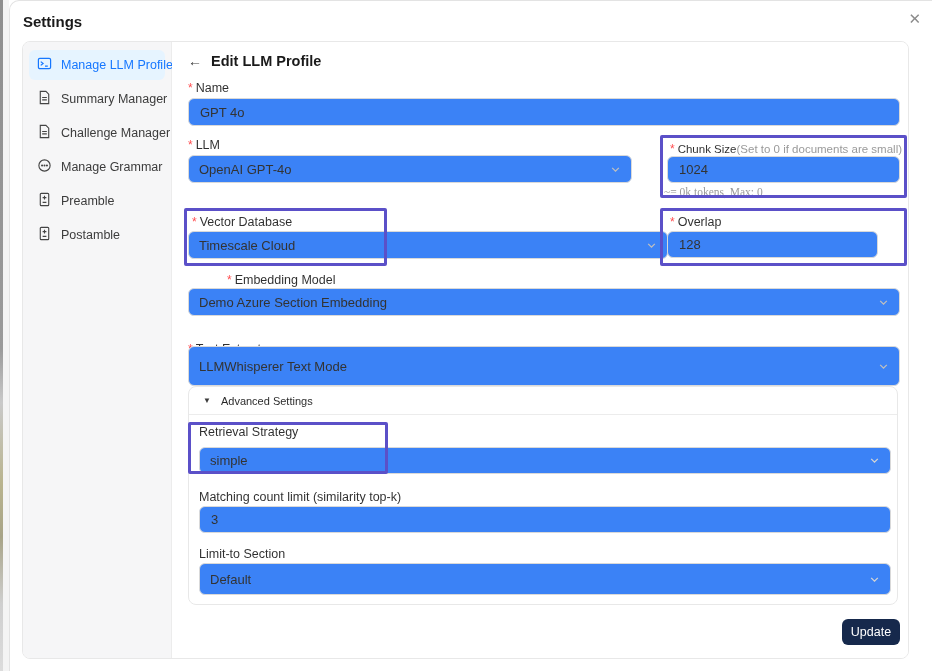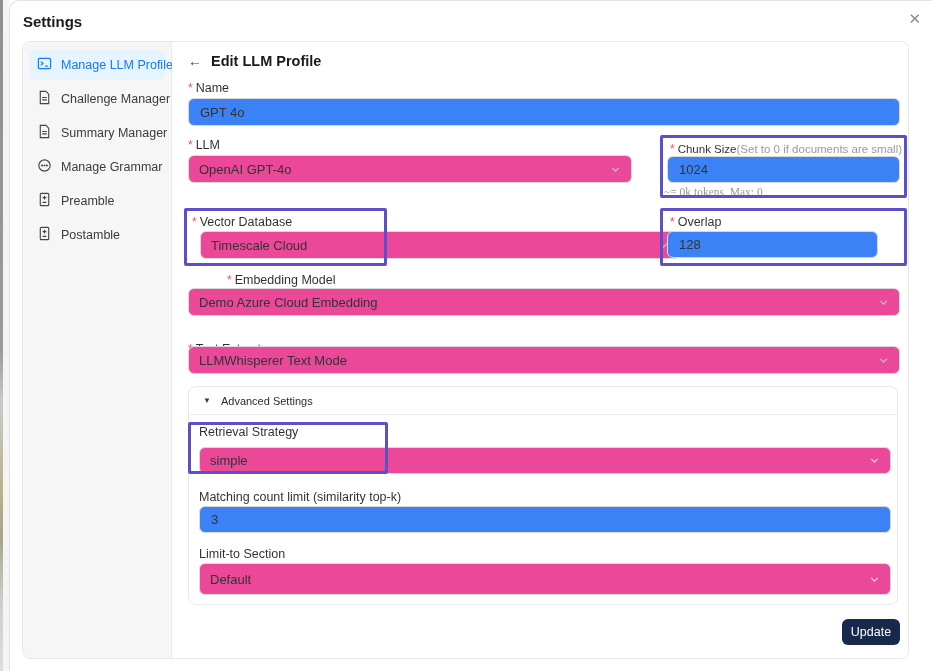--- a/index.html
+++ b/index.html
@@ -32,21 +32,21 @@
   .back-arrow { font-size:14px; color:#3c3c3c; cursor:pointer; }
   .form-title { font-size:14.5px; font-weight:700; color:#1a1a1a; }
 
   .label { position:absolute; font-size:12.5px; color:rgba(0,0,0,0.82); white-space:nowrap; }
   .req { color:#ff4d4f; margin-right:3px; font-size:12px; }
   .suffix { color:#9a9a9a; }
   .hint { position:absolute; font-size:11.5px; color:#9a9a9a; white-space:nowrap; }
 
   .tinput { position:absolute; border:1px solid #d9d9d9; border-radius:6px; background:#3b82f6;
     font-family:"Liberation Sans", sans-serif; font-size:13px; color:#333; padding:0 11px; outline:none; }
-  .select { position:absolute; border:1px solid #d9d9d9; border-radius:6px; background:#ec4899;
+  .select { position:absolute; border:1px solid #d9d9d9; border-radius:6px; background:#3b82f6;
     display:flex; align-items:center; padding:0 10px; font-size:13px; color:#333; cursor:pointer; }
   .select .chev { margin-left:auto; display:flex; }
 
   .adv-panel { position:absolute; left:16px; top:344px; width:710px; height:219px;
     border:1px solid #e8e8e8; border-radius:8px; background:#fff; }
   .adv-head { position:absolute; left:0; top:0; right:0; height:28px; display:flex; align-items:center;
     padding:0 14px; gap:10px; border-bottom:1px solid #ececec; cursor:pointer; }
   .caret { font-size:8px; color:#3c3c3c; }
   .adv-title { font-size:11px; color:rgba(0,0,0,0.85); }
 
@@ -81,31 +81,31 @@
         <span>Manage LLM Profiles</span>
       </div>
       <div class="side-item">
         <span>
           <svg width="15" height="15" viewBox="0 0 16 16" fill="none" stroke="#444" stroke-width="1.2">
             <path d="M3.5 1.5 h6 l3 3 v10 h-9 z"></path>
             <line x1="5.5" y1="8" x2="10.5" y2="8"></line>
             <line x1="5.5" y1="10.5" x2="10.5" y2="10.5"></line>
           </svg>
         </span>
-        <span>Challenge Manager</span>
+        <span>Summary Manager</span>
       </div>
       <div class="side-item">
         <span>
           <svg width="15" height="15" viewBox="0 0 16 16" fill="none" stroke="#444" stroke-width="1.2">
             <path d="M3.5 1.5 h6 l3 3 v10 h-9 z"></path>
             <line x1="5.5" y1="8" x2="10.5" y2="8"></line>
             <line x1="5.5" y1="10.5" x2="10.5" y2="10.5"></line>
           </svg>
         </span>
-        <span>Summary Manager</span>
+        <span>Challenge Manager</span>
       </div>
       <div class="side-item">
         <span>
           <svg width="15" height="15" viewBox="0 0 16 16" fill="none" stroke="#444" stroke-width="1.2">
             <circle cx="8" cy="8" r="6"></circle>
             <circle cx="5.4" cy="8" r="0.5" fill="#444"></circle>
             <circle cx="8" cy="8" r="0.5" fill="#444"></circle>
             <circle cx="10.6" cy="8" r="0.5" fill="#444"></circle>
           </svg>
         </span>
@@ -155,45 +155,45 @@
         </span>
       </div>
 
       <div class="annot" style="left:488px; top:93px; width:247px; height:63px;"></div>
       <div class="label" style="left:498px; top:100px; font-size:11.5px;"><span class="req">*</span><span>Chunk Size</span><span class="suffix">(Set to 0 if documents are small)</span></div>
       <input class="tinput" style="left: 495px; top: 114px; width: 233px; height: 27px;" readonly="" value="1024">
       <div class="hint" style="left:492px; top:144px;font-family:Liberation Serif, serif;">~= 0k tokens, Max: 0</div>
 
       <div class="annot" style="left:12px; top:166px; width:203px; height:58px;"></div>
       <div class="label" style="left:20px; top:173px;"><span class="req">*</span><span>Vector Database</span></div>
-      <div class="select" style="left:16px; top:189px; width:480px; height:28px;margin-left:12px;">
+      <div class="select" style="left:16px; top:189px; width:480px; height:28px;">
         <span>Timescale Cloud</span>
         <span class="chev">
           <svg width="11" height="11" viewBox="0 0 10 10" fill="none" stroke="#bfbfbf" stroke-width="1.2">
               <path d="M2 3.5 L5 6.5 L8 3.5"></path>
             </svg>
         </span>
       </div>
 
       <div class="annot" style="left:488px; top:166px; width:247px; height:58px;"></div>
       <div class="label" style="left:498px; top:173px;"><span class="req">*</span><span>Overlap</span></div>
       <input class="tinput" style="left: 495px; top: 189px; width: 211px; height: 27px;" readonly="" value="128">
 
       <div class="label" style="left:16px; top:231px;margin-left:39px;"><span class="req">*</span><span>Embedding Model</span></div>
       <div class="select" style="left:16px; top:246px; width:712px; height:28px;">
-        <span>Demo Azure Cloud Embedding</span>
+        <span>Demo Azure Section Embedding</span>
         <span class="chev">
           <svg width="11" height="11" viewBox="0 0 10 10" fill="none" stroke="#bfbfbf" stroke-width="1.2">
               <path d="M2 3.5 L5 6.5 L8 3.5"></path>
             </svg>
         </span>
       </div>
 
       <div class="label" style="left:16px; top:289px;margin-top:11px;"><span class="req">*</span><span>Text Extractor</span></div>
-      <div class="select" style="left:16px; top:304px; width:712px; height:28px;">
+      <div class="select" style="left:16px; top:304px; width:712px; height:40px;">
         <span>LLMWhisperer Text Mode</span>
         <span class="chev">
           <svg width="11" height="11" viewBox="0 0 10 10" fill="none" stroke="#bfbfbf" stroke-width="1.2">
               <path d="M2 3.5 L5 6.5 L8 3.5"></path>
             </svg>
         </span>
       </div>
 
       <div class="adv-panel">
         <div class="adv-head">

